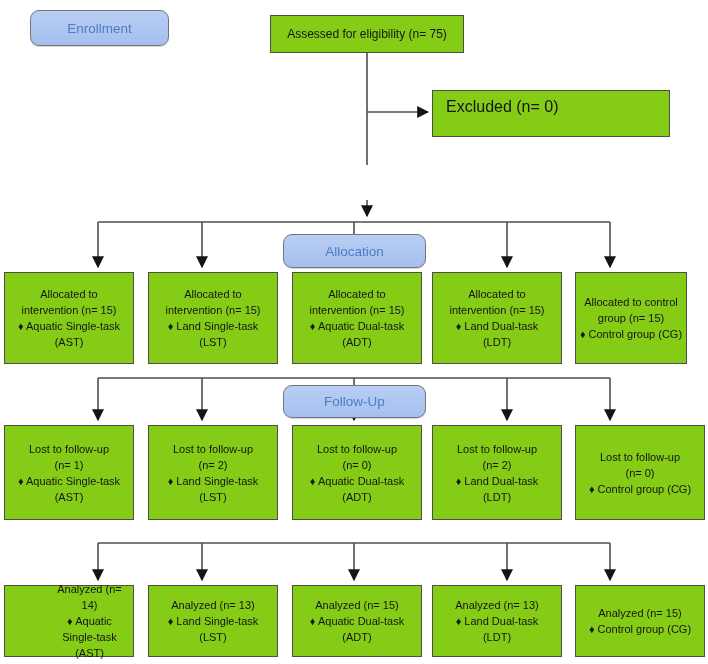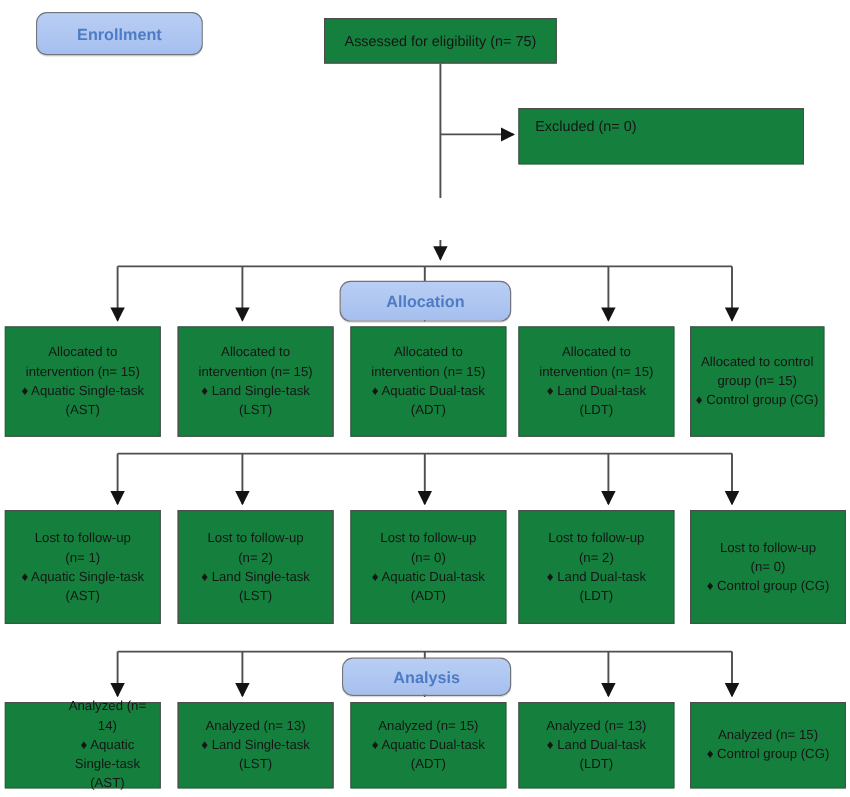--- a/index.html
+++ b/index.html
@@ -3,35 +3,35 @@
 <meta charset="utf-8">
 <style>
   html,body{margin:0;padding:0;background:#fff;}
   .canvas{
     position:relative;width:708px;height:664px;background:#fff;overflow:hidden;
     font-family:"Liberation Sans","DejaVu Sans",sans-serif;color:var(--text,#151515);
   }
   .wires{position:absolute;left:0;top:0;z-index:0;}
   .wires line{stroke:var(--line,#4f4f4f);stroke-width:1.6;}
   .box{
-    position:absolute;box-sizing:border-box;background:#15803d;z-index:1;
+    position:absolute;box-sizing:border-box;background:#84cc16;z-index:1;
     border:1.5px solid var(--box_border,#4d4d4d);
   }
   .topbox{display:flex;align-items:center;justify-content:center;font-size:12px;}
   .leftbox{display:flex;align-items:flex-start;justify-content:flex-start;
-    padding:7px 6px 0 13px;font-size:12px;}
+    padding:7px 6px 0 13px;font-size:16px;}
   .rowbox{
     display:flex;align-items:center;justify-content:center;text-align:center;
     font-size:11px;line-height:16px;white-space:pre-line;padding:2px 3px;
   }
   .stage{
     position:absolute;z-index:2;display:flex;align-items:center;justify-content:center;
     background:linear-gradient(var(--stage_fill_top,#b9cef4),var(--stage_fill_bottom,#a5bfee));
     border:1.6px solid var(--stage_border,#73737c);border-radius:9px;
-    color:var(--stage_text,#4d7cc4);font-weight:bold;font-size:13.5px;
+    color:var(--stage_text,#4d7cc4);font-weight:normal;font-size:13.5px;
     box-shadow:0 1px 0 rgba(0,0,0,0.15);
   }
 </style>
 </head>
 <body>
 
 <div class="canvas">
 
   <svg class="wires" width="708" height="664">
     <defs>
@@ -61,21 +61,21 @@
     <line x1="98" y1="543" x2="610" y2="543"></line>
     <line x1="98" y1="543" x2="98" y2="580" marker-end="url(#arrow)"></line>
     <line x1="202" y1="543" x2="202" y2="580" marker-end="url(#arrow)"></line>
     <line x1="354" y1="543" x2="354" y2="580" marker-end="url(#arrow)"></line>
     <line x1="507" y1="543" x2="507" y2="580" marker-end="url(#arrow)"></line>
     <line x1="610" y1="543" x2="610" y2="580" marker-end="url(#arrow)"></line>
   </svg>
 
   <div class="stage" style="left:30px;top:10px;width:137px;height:34px;">Enrollment</div>
   <div class="stage" style="left:283px;top:234px;width:141px;height:32px;">Allocation</div>
-  <div class="stage" style="left:285px;top:548px;width:139px;height:30px;">Analysis</div>
+  <div class="stage" style="left:283px;top:385px;width:141px;height:31px;">Follow-Up</div>
 
   <div class="box topbox" style="left:270px;top:15px;width:194px;height:38px;">Assessed for eligibility (n= 75)</div>
   <div class="box leftbox" style="left:432px;top:90px;width:238px;height:47px;">Excluded (n= 0)</div>
 
   <div class="box rowbox" style="left:4px;top:272px;width:130px;height:92px;">Allocated to
 intervention (n= 15)
 ♦ Aquatic Single-task
 (AST)</div>
   <div class="box rowbox" style="left:148px;top:272px;width:130px;height:92px;">Allocated to
 intervention (n= 15)

